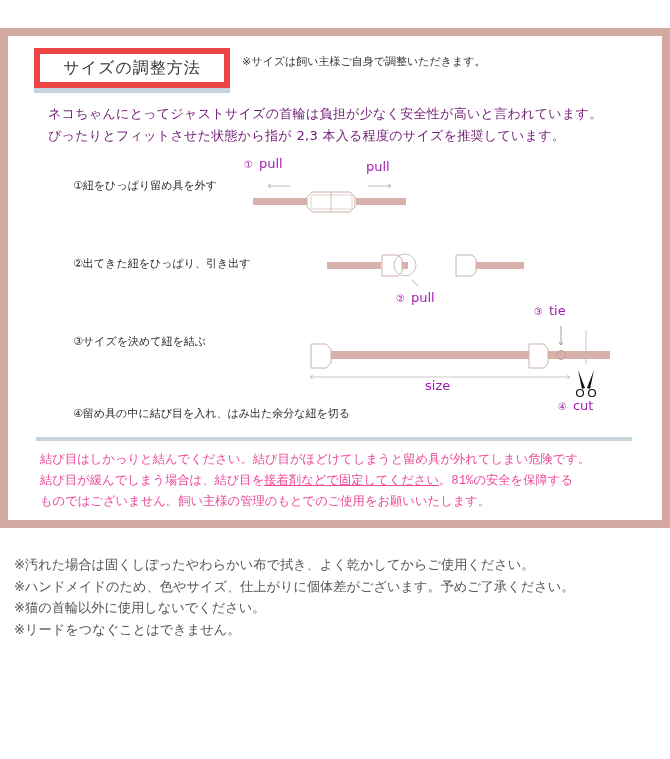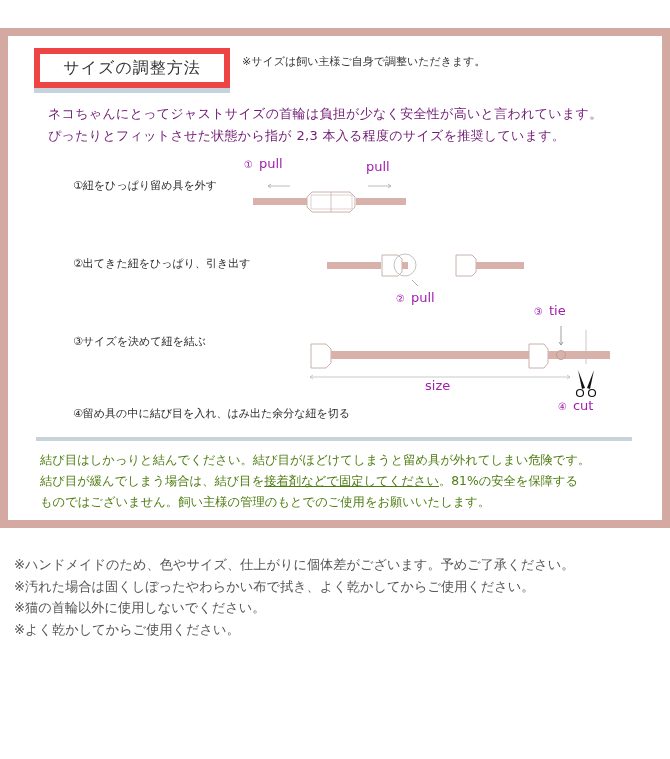--- a/index.html
+++ b/index.html
@@ -10,21 +10,21 @@
   .title-box { position: absolute; left: 34px; top: 48px; width: 196px; height: 40px;
                box-sizing: border-box; border: 6px solid #ef4444; background: #fff;
                box-shadow: 0 5px 0 #c4d3de; display: flex; align-items: center; justify-content: center;
                font-size: 16px; color: #333; letter-spacing: 1px; }
   .title-note { position: absolute; left: 242px; top: 54px; font-size: 11px; color: #333; }
   .intro { position: absolute; left: 48px; top: 103px; font-size: 13px; line-height: 22px; color: #701a75; letter-spacing: 0.3px; }
   .step { position: absolute; left: 59px; font-size: 11px; color: #2a2a2a; margin-left: 14px; }
   .lbl { position: absolute; font-size: 13px; color: #a21caf; }
   .num { font-size: 10px; margin-right: 6px; }
   .rule { position: absolute; left: 36px; top: 437px; width: 596px; height: 4px; background: #c6d3da; }
-  .warn { position: absolute; left: 40px; top: 450px; font-size: 12.3px; line-height: 21px; color: #4d7c0f; }
+  .warn { position: absolute; left: 40px; top: 450px; font-size: 12.3px; line-height: 21px; color: #ec4899; font-family: Liberation Mono, monospace; }
   .warn u { text-decoration: underline; }
   .notes { position: absolute; left: 14px; top: 554px; font-size: 13.2px; line-height: 21.6px; color: #555; }
   svg.diag { position: absolute; left: 0; top: 0; }
 </style>
 </head>
 <body>
 
 <div class="frame"></div>
 
 <div class="title-box">サイズの調整方法</div>
@@ -102,17 +102,17 @@
 
 <div class="rule"></div>
 
 <div class="warn">
   <div>結び目はしかっりと結んでください。結び目がほどけてしまうと留め具が外れてしまい危険です。</div>
   <div><span>結び目が緩んでしまう場合は、結び目を</span><u>接着剤などで固定してください</u><span>。81%の安全を保障する</span></div>
   <div>ものではございません。飼い主様の管理のもとでのご使用をお願いいたします。</div>
 </div>
 
 <div class="notes">
+  <div>※汚れた場合は固くしぼったやわらかい布で拭き、よく乾かしてからご使用ください。</div>
   <div>※ハンドメイドのため、色やサイズ、仕上がりに個体差がございます。予めご了承ください。</div>
-  <div>※汚れた場合は固くしぼったやわらかい布で拭き、よく乾かしてからご使用ください。</div>
   <div>※猫の首輪以外に使用しないでください。</div>
-  <div>※よく乾かしてからご使用ください。</div>
+  <div>※リードをつなぐことはできません。</div>
 </div>
 
 </body></html>

